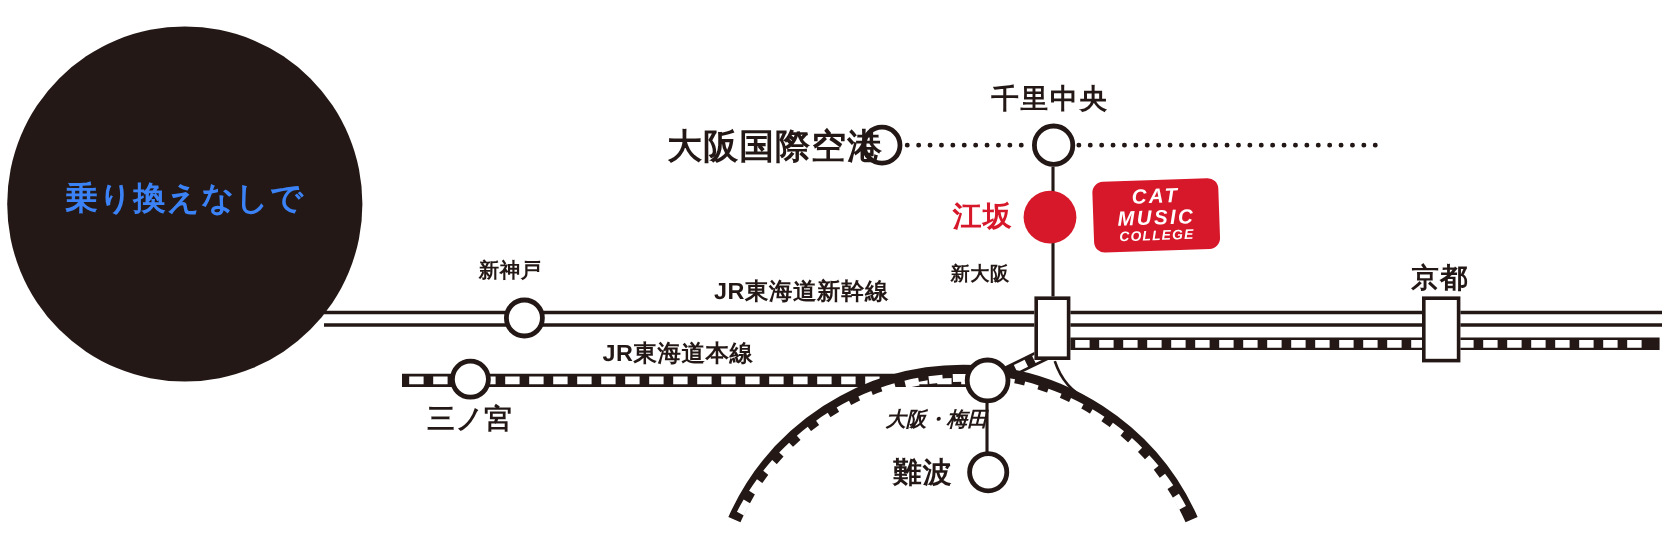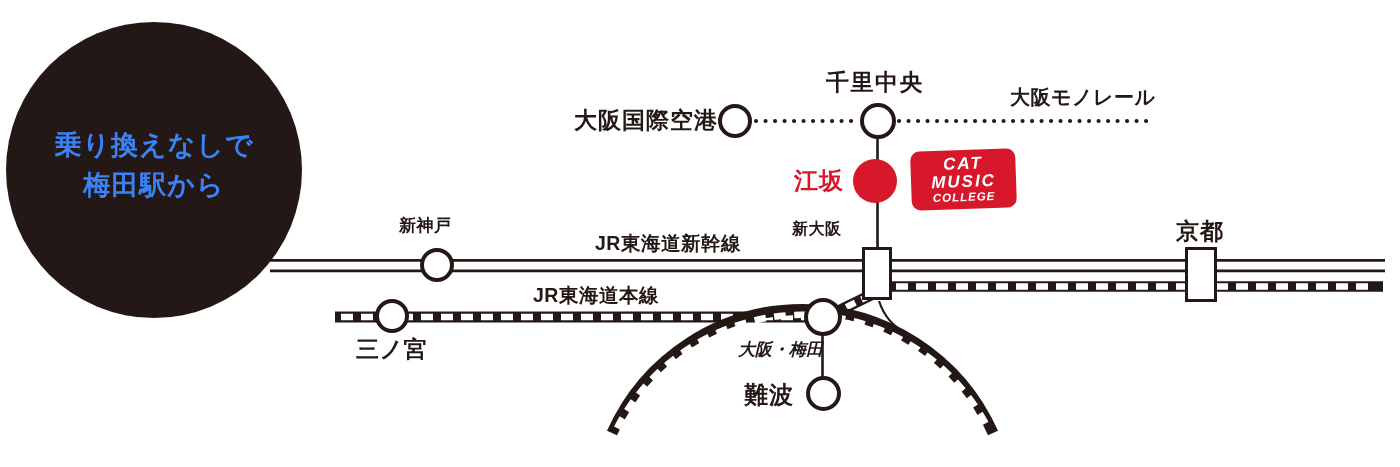--- a/index.html
+++ b/index.html
@@ -68,41 +68,39 @@
     <path d="M831 314.5 L871 295" fill="none" stroke="#ffffff" stroke-width="6.5" stroke-dasharray="10 7"></path>
 
     <path d="M612 433 A208.6 208.6 0 0 1 993 433" fill="none" stroke="#231815" stroke-width="11"></path>
     <path d="M617 428 A208.6 208.6 0 0 1 988 428" fill="none" stroke="#ffffff" stroke-width="6.5" stroke-dasharray="11.5 8.5"></path>
 
     <path d="M879 301 C884 316 893 327 907 333" fill="none" stroke="#231815" stroke-width="2.2"></path>
   </svg>
 
   <div class="badge">
     <div class="b1">乗り換えなしで</div>
-    <div class="b2">梅田駅から</div>
   </div>
 
   <div class="st" style="left:718px;top:104px;width:34px;height:34px;"></div>
   <div class="st" style="left:860px;top:103px;width:36px;height:36px;"></div>
   <div class="st-red" style="left:853px;top:159px;width:44px;height:44px;"></div>
   <div class="st-rect" style="left:862px;top:247px;width:30px;height:53px;"></div>
   <div class="st-rect" style="left:1185px;top:247px;width:32px;height:55px;"></div>
   <div class="st" style="left:420px;top:248px;width:34px;height:34px;"></div>
   <div class="st" style="left:375px;top:299px;width:34px;height:34px;"></div>
   <div class="st" style="left:804px;top:298px;width:38px;height:38px;border-width:4.5px;"></div>
   <div class="st" style="left:806px;top:376px;width:35px;height:35px;"></div>
 
-  <div class="lbl" style="left:574px;top:108px;font-size:23px;letter-spacing:1px;text-align:center;">大阪国際空港</div>
+  <div class="lbl" style="left:556px;top:108px;font-size:29px;letter-spacing:1px;text-align:center;">大阪国際空港</div>
   <div class="lbl" style="left:826px;top:70px;font-size:23px;letter-spacing:1.5px;">千里中央</div>
-  <div class="lbl" style="left:1010px;top:86px;font-size:20px;letter-spacing:0.5px;">大阪モノレール</div>
   <div class="lbl lbl-red" style="left:794px;top:168px;font-size:24px;letter-spacing:1px;">江坂</div>
   <div class="lbl" style="left:792px;top:220px;font-size:16px;letter-spacing:0.5px;">新大阪</div>
   <div class="lbl" style="left:399px;top:217px;font-size:17px;letter-spacing:0.5px;">新神戸</div>
   <div class="lbl" style="left:571px;top:233px;font-size:19.5px;letter-spacing:0.5px;margin-left:24px;">JR東海道新幹線</div>
-  <div class="lbl" style="left:533px;top:285px;font-size:19.5px;letter-spacing:0.5px;text-align:center;">JR東海道本線</div>
+  <div class="lbl" style="left:502px;top:285px;font-size:19.5px;letter-spacing:0.5px;text-align:center;">JR東海道本線</div>
   <div class="lbl" style="left:356px;top:337px;font-size:23px;letter-spacing:0.5px;">三ノ宮</div>
   <div class="lbl" style="left:738px;top:341px;font-size:17px;letter-spacing:0px;font-style:italic;">大阪・梅田</div>
   <div class="lbl" style="left:744px;top:382px;font-size:24px;letter-spacing:1px;">難波</div>
   <div class="lbl" style="left:1176px;top:219px;font-size:23px;letter-spacing:1px;">京都</div>
 
   <div class="catlogo">
     <div class="c1">CAT</div>
     <div class="c2">MUSIC</div>
     <div class="c3">COLLEGE</div>
   </div>

